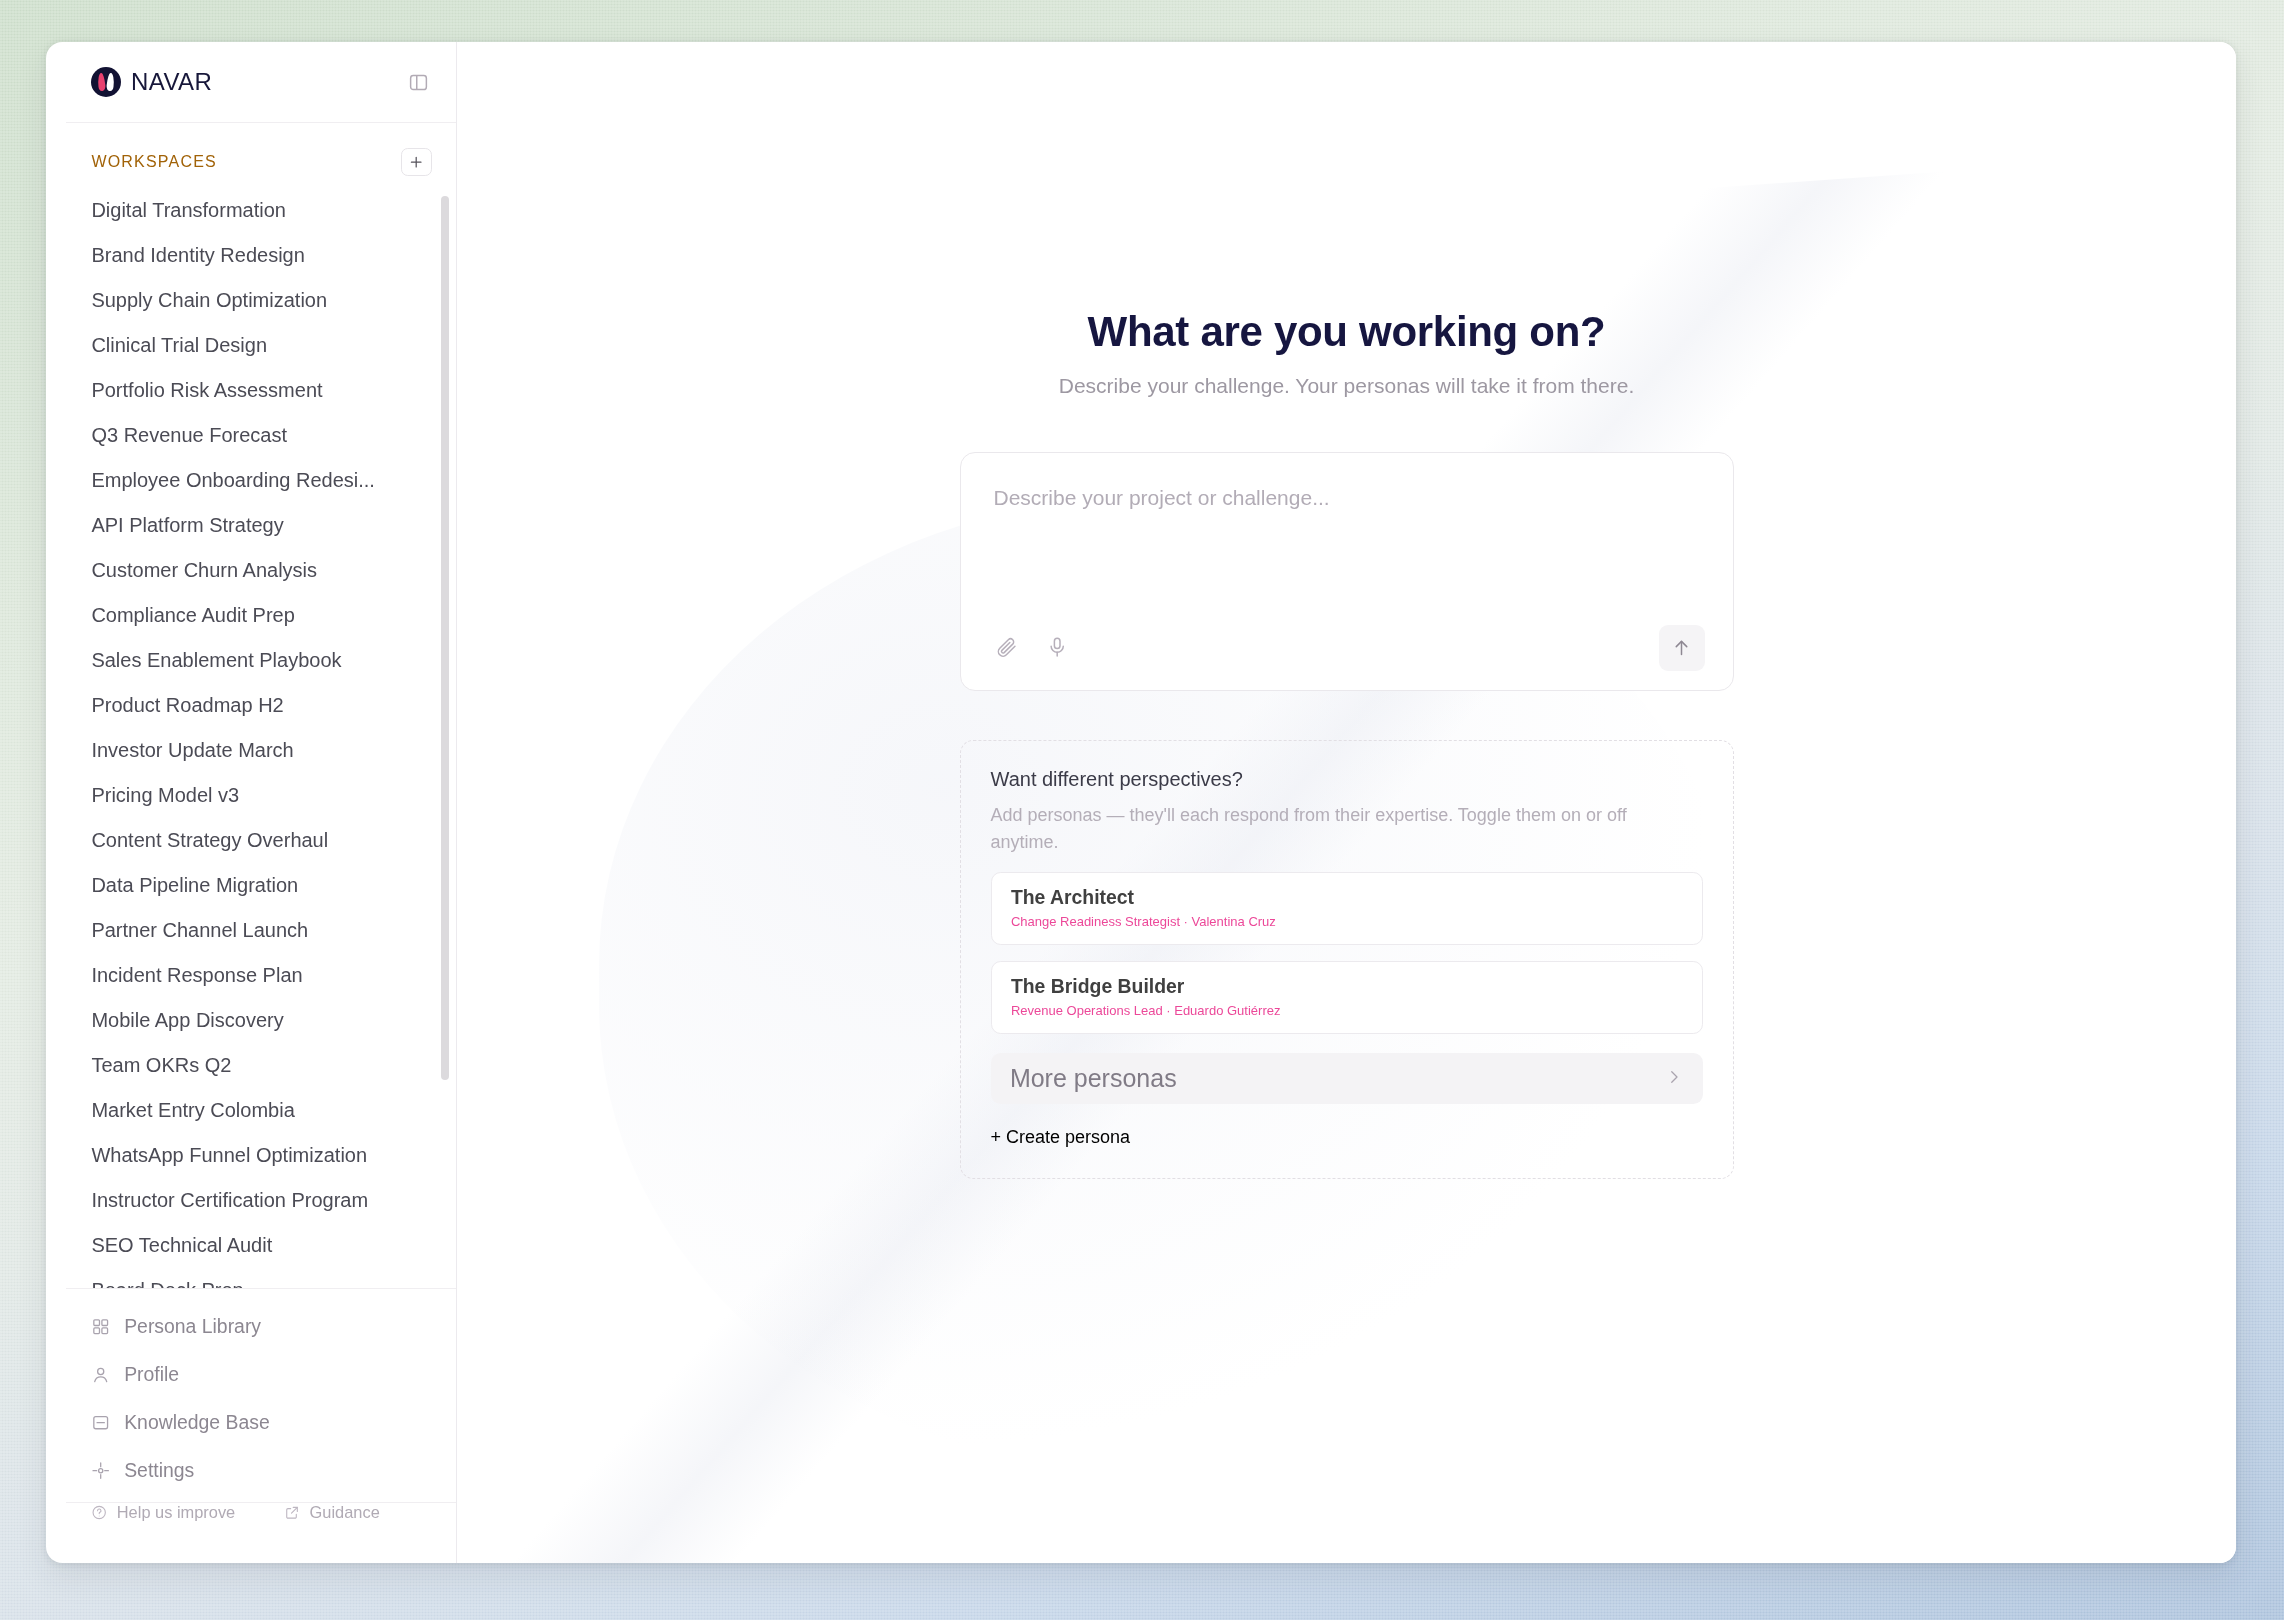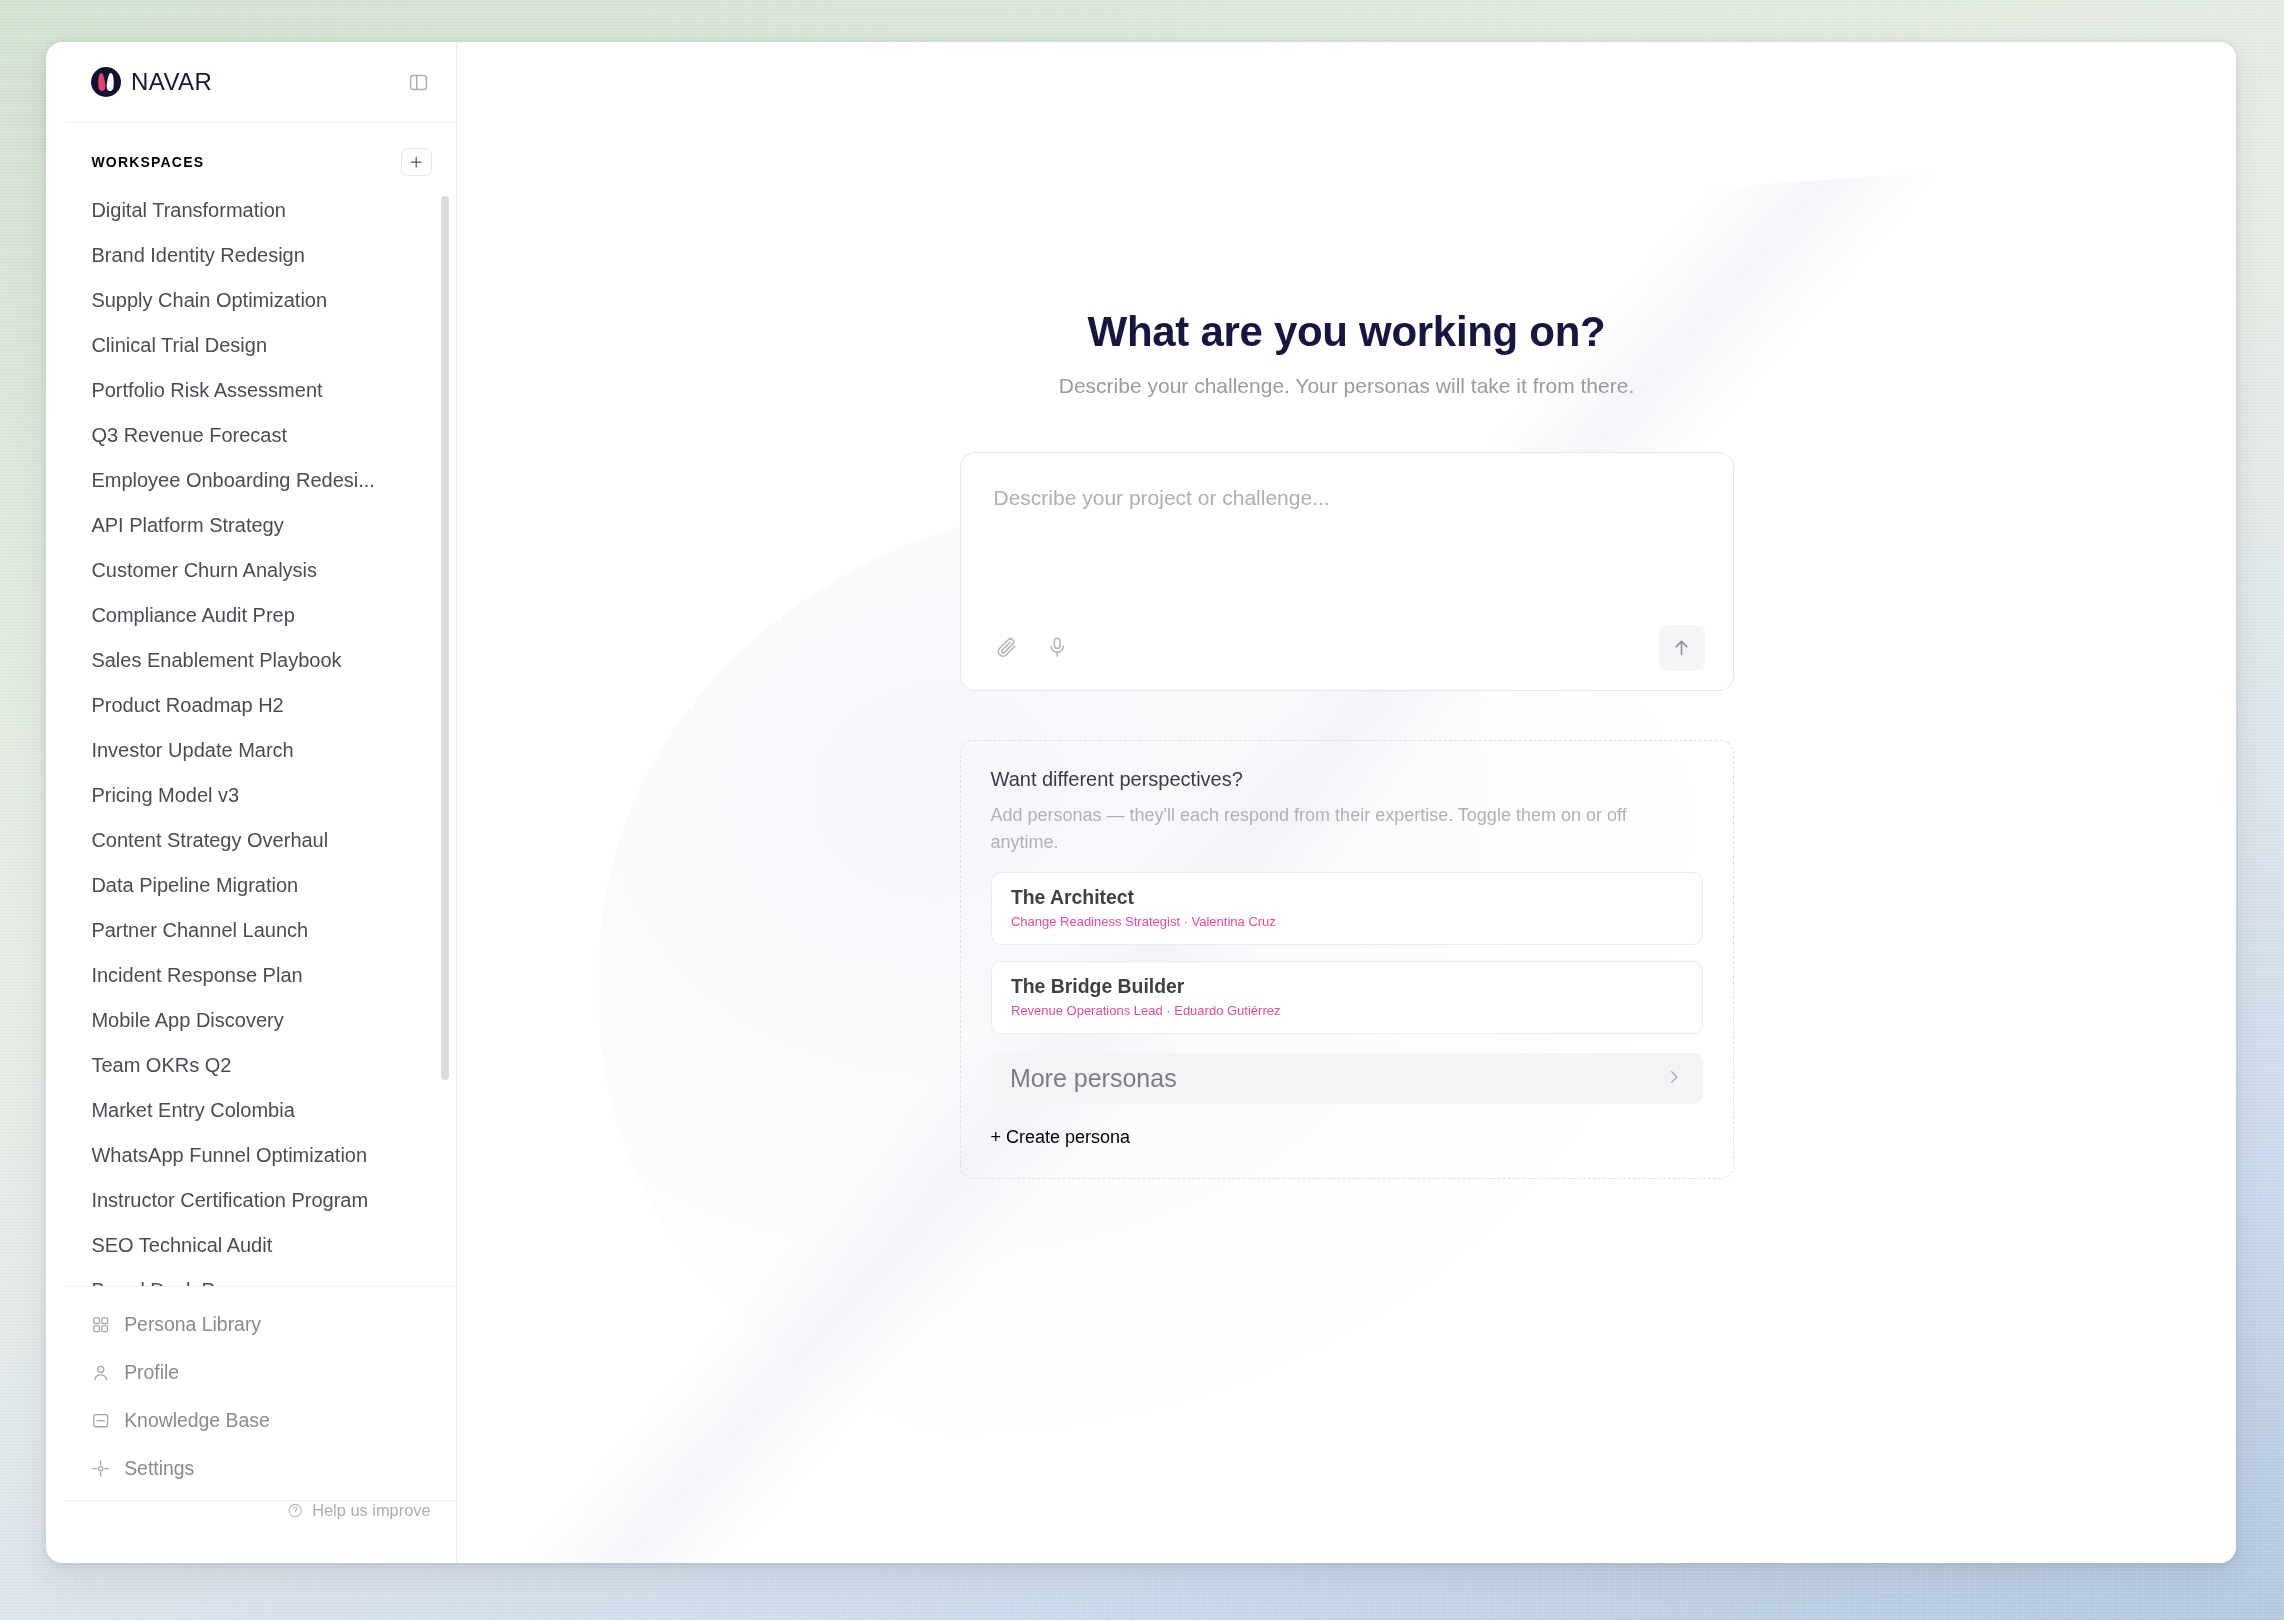--- a/index.html
+++ b/index.html
@@ -118,24 +118,24 @@
   }
   .panel-toggle svg { display: block; }
 
   .sb-section-head {
     display: flex;
     align-items: center;
     justify-content: space-between;
     padding: 25.4px 24px 12px 25.4px;
   }
   .sb-section-title {
-    font-size: 14px;
+    font-size: 16px;
     letter-spacing: 1.2px;
-    color: #000000;
-    font-weight: 700;
+    color: #a16207;
+    font-weight: 400;
   }
   .add-workspace-btn {
     width: 31px; height: 28px;
     border: 0.7px solid #e7e5e9;
     border-radius: 6.7px;
     background: #fff;
     display: flex; align-items: center; justify-content: center;
     cursor: pointer;
   }
 
@@ -184,24 +184,23 @@
     font-size: 19.4px;
     color: #8c8791;
     cursor: pointer;
   }
   .nav-ico { width: 19.4px; height: 19.4px; flex: 0 0 19.4px; display:flex; align-items:center; justify-content:center; }
 
   .sb-footer {
     border-top: 0.7px solid #f0eef1;
     height: 63px;
     display: flex;
-    align-items: flex-end;
+    align-items: flex-start;
     padding: 0 25.4px;
     gap: 49px;
-    flex-direction: column;
   }
   .foot-link {
     display: flex; align-items: center; gap: 9px;
     font-size: 16.4px;
     color: #b0aab4;
     cursor: pointer;
   }
   .foot-ico { width: 16.4px; height: 16.4px; display:flex; align-items:center; justify-content:center; }
 
   

